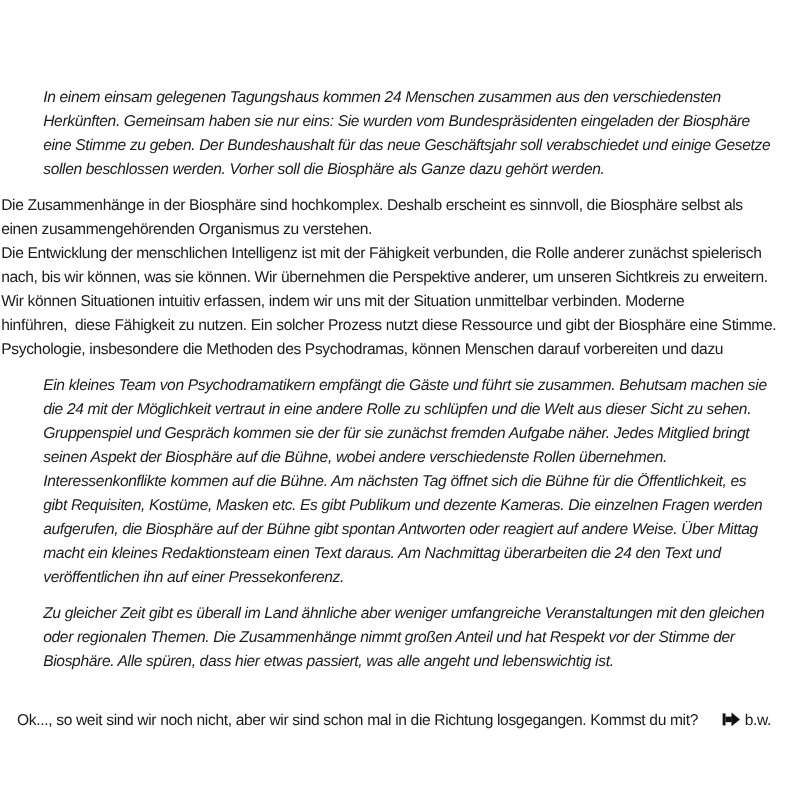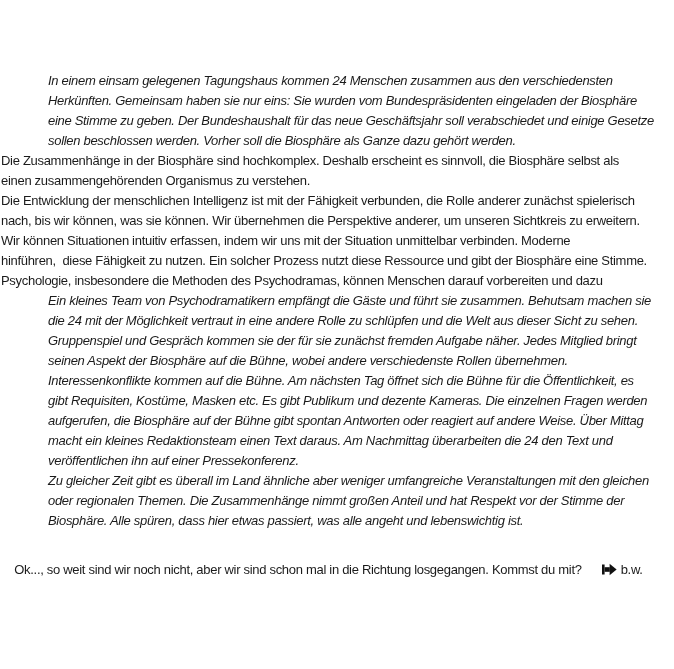--- a/index.html
+++ b/index.html
@@ -17,26 +17,27 @@
     overflow: hidden;
   }
   .doc {
     padding-top: 71px;
   }
   .para {
     margin: 0;
   }
   .para.italic {
     font-style: italic;
-    padding-left: 48px;
+    padding-left: 36px;
   }
   .para.regular {
     padding-left: 1px;
   }
   .para + .para {
+    margin-top: 10px;
   }
   .line {
     display: block;
     width: max-content;
     white-space: pre;
     line-height: 20px;
   }
   .closing {
     margin-top: 9px;
     padding-left: 1px;

